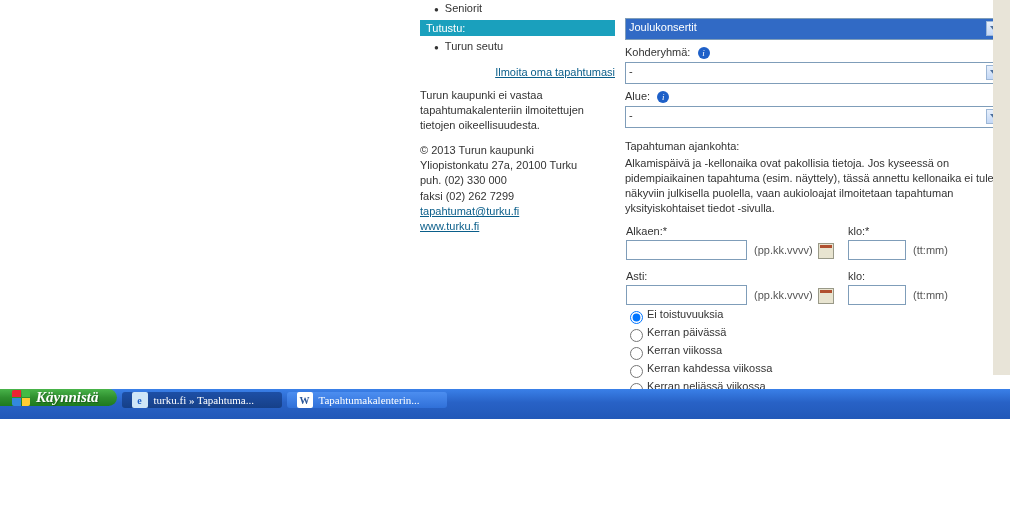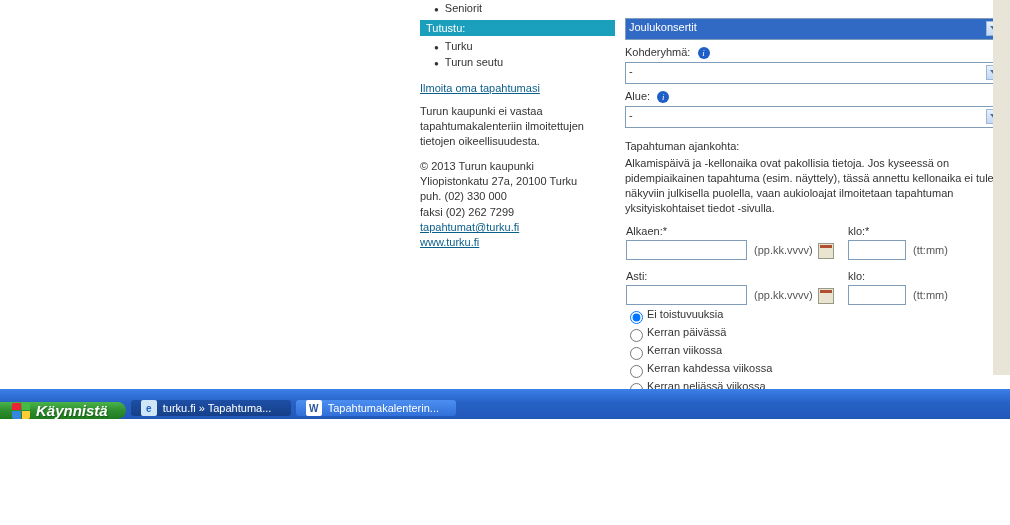--- a/index.html
+++ b/index.html
@@ -5,21 +5,21 @@
 html,body{margin:0;padding:0;font-family:Verdana,Arial,sans-serif;font-size:11px;color:#333;background:#fff}
 .page{width:1010px;height:419px;position:relative;background:#fff;overflow:hidden}
 .content{position:absolute;top:0;left:0;right:0;bottom:44px;display:flex;background:#fff}
 .leftgap{width:420px}
 .sidebar{width:195px;padding-top:0}
 .main{flex:1;padding:16px 6px 0 10px}
 .bullet-item{padding:2px 0 2px 14px;font-size:11px}
 .bullet-item::before{content:"\25CF";font-size:8px;margin-right:6px;color:#333}
 .section-header{background:#1aa0bd;color:#fff;padding:2px 6px;font-size:11px;margin:4px 0 2px}
 .link{color:#0a5e8a;text-decoration:underline;cursor:pointer}
-.side-link{display:block;text-align:left;padding:2px 0}
+.side-link{display:block;text-align:right;padding:2px 0}
 .sidetext{padding:8px 2px 0 0;font-size:11px;line-height:1.35}
 .copyright{padding:10px 2px 0 0;font-size:11px;line-height:1.4}
 
 .dropdown{width:377px;height:20px;border:1px solid #7f9db9;font-size:11px;margin:2px 0 4px;background:#fff;position:relative}
 .dropdown .sel{position:absolute;left:3px;top:2px}
 .dropdown .arrow,.dropdown .arrowh{position:absolute;right:2px;top:2px;width:15px;height:15px;background:linear-gradient(#e8f0fb,#c4d8f6);border:1px solid #9db7d6;box-sizing:border-box}
 .dropdown .arrow::after,.dropdown .arrowh::after{content:"";position:absolute;left:3px;top:4px;border-left:4px solid transparent;border-right:4px solid transparent;border-top:5px solid #4b6e9b}
 .dropdown.hi{background:#316ac5}
 .dropdown.hi .sel{color:#fff}
 
@@ -34,21 +34,21 @@
 .radio{margin:2px 0;font-size:11px}
 .radio input{vertical-align:middle;margin-right:4px}
 .btn{border:1px solid #9c9c8d;background:#ece9d8;font-size:11px;padding:3px 10px;cursor:pointer;margin-top:6px}
 .savebar{background:#fbe49e;padding:8px 6px;margin-top:10px}
 .savebar .btn{border:1.5px solid #2e62b6;font-weight:normal}
 
 .scrollbar{position:absolute;right:0;top:0;bottom:44px;width:17px;background:#e8e4d8}
 
 .bgdeco{position:absolute;left:230px;bottom:44px;width:420px;height:140px;opacity:.28;pointer-events:none}
 
-.taskbar{position:absolute;left:0;right:0;bottom:0;height:30px;background:linear-gradient(#3a80e8,#2862c6 45%,#2258b8);display:flex;align-items:flex-end;font-family:Liberation Sans, sans-serif}
+.taskbar{position:absolute;left:0;right:0;bottom:0;height:30px;background:linear-gradient(#3a80e8,#2862c6 45%,#2258b8);display:flex;align-items:flex-start;font-family:Liberation Serif, serif}
 .start{background:linear-gradient(#49b44a,#2f8f2f 50%,#1e7a1e);color:#fff;font-weight:bold;font-style:italic;font-size:15px;padding:0 18px 0 12px;display:flex;align-items:center;border-radius:0 10px 10px 0;text-shadow:1px 1px 1px rgba(0,0,0,.3)}
 .start .flag{width:18px;height:16px;margin-right:6px;display:grid;grid-template-columns:1fr 1fr;grid-template-rows:1fr 1fr;gap:1px;border-radius:2px;overflow:hidden}
 .start .flag span:nth-child(1){background:#e23}
 .start .flag span:nth-child(2){background:#4b4}
 .start .flag span:nth-child(3){background:#38d}
 .start .flag span:nth-child(4){background:#fc3}
 .tbbtn{display:flex;align-items:center;margin:3px 0 3px 5px;padding:0 10px;color:#fff;font-size:11px;border-radius:3px;min-width:140px;cursor:pointer}
 .tbbtn.active{background:linear-gradient(#1d4fa6,#164088)}
 .tbbtn.inactive{background:linear-gradient(#4c8ef0,#3070d8)}
 .tbbtn .ico{width:16px;height:16px;margin-right:6px;background:#fff;border-radius:2px;display:flex;align-items:center;justify-content:center;font-size:10px;font-weight:bold}
@@ -73,21 +73,20 @@
       <rect x="340" y="112" width="14" height="18"></rect>
     </g>
   </svg>
 
   <div class="content">
     <div class="leftgap"></div>
 
     <div class="sidebar">
       <div class="bullet-item">Seniorit</div>
       <div class="section-header">Tutustu:</div>
-      <div class="bullet-item">Turku</div>
       <div class="bullet-item">Turun seutu</div>
       <div style="height:10px"></div>
       <a class="link side-link">Ilmoita oma tapahtumasi</a>
       <div class="sidetext">Turun kaupunki ei vastaa tapahtumakalenteriin ilmoitettujen tietojen oikeellisuudesta.</div>
       <div class="copyright">
         <div>© 2013 Turun kaupunki</div>
         <div>Yliopistonkatu 27a, 20100 Turku</div>
         <div>puh. (02) 330 000</div>
         <div>faksi (02) 262 7299</div>
         <a class="link">tapahtumat@turku.fi</a><br>

